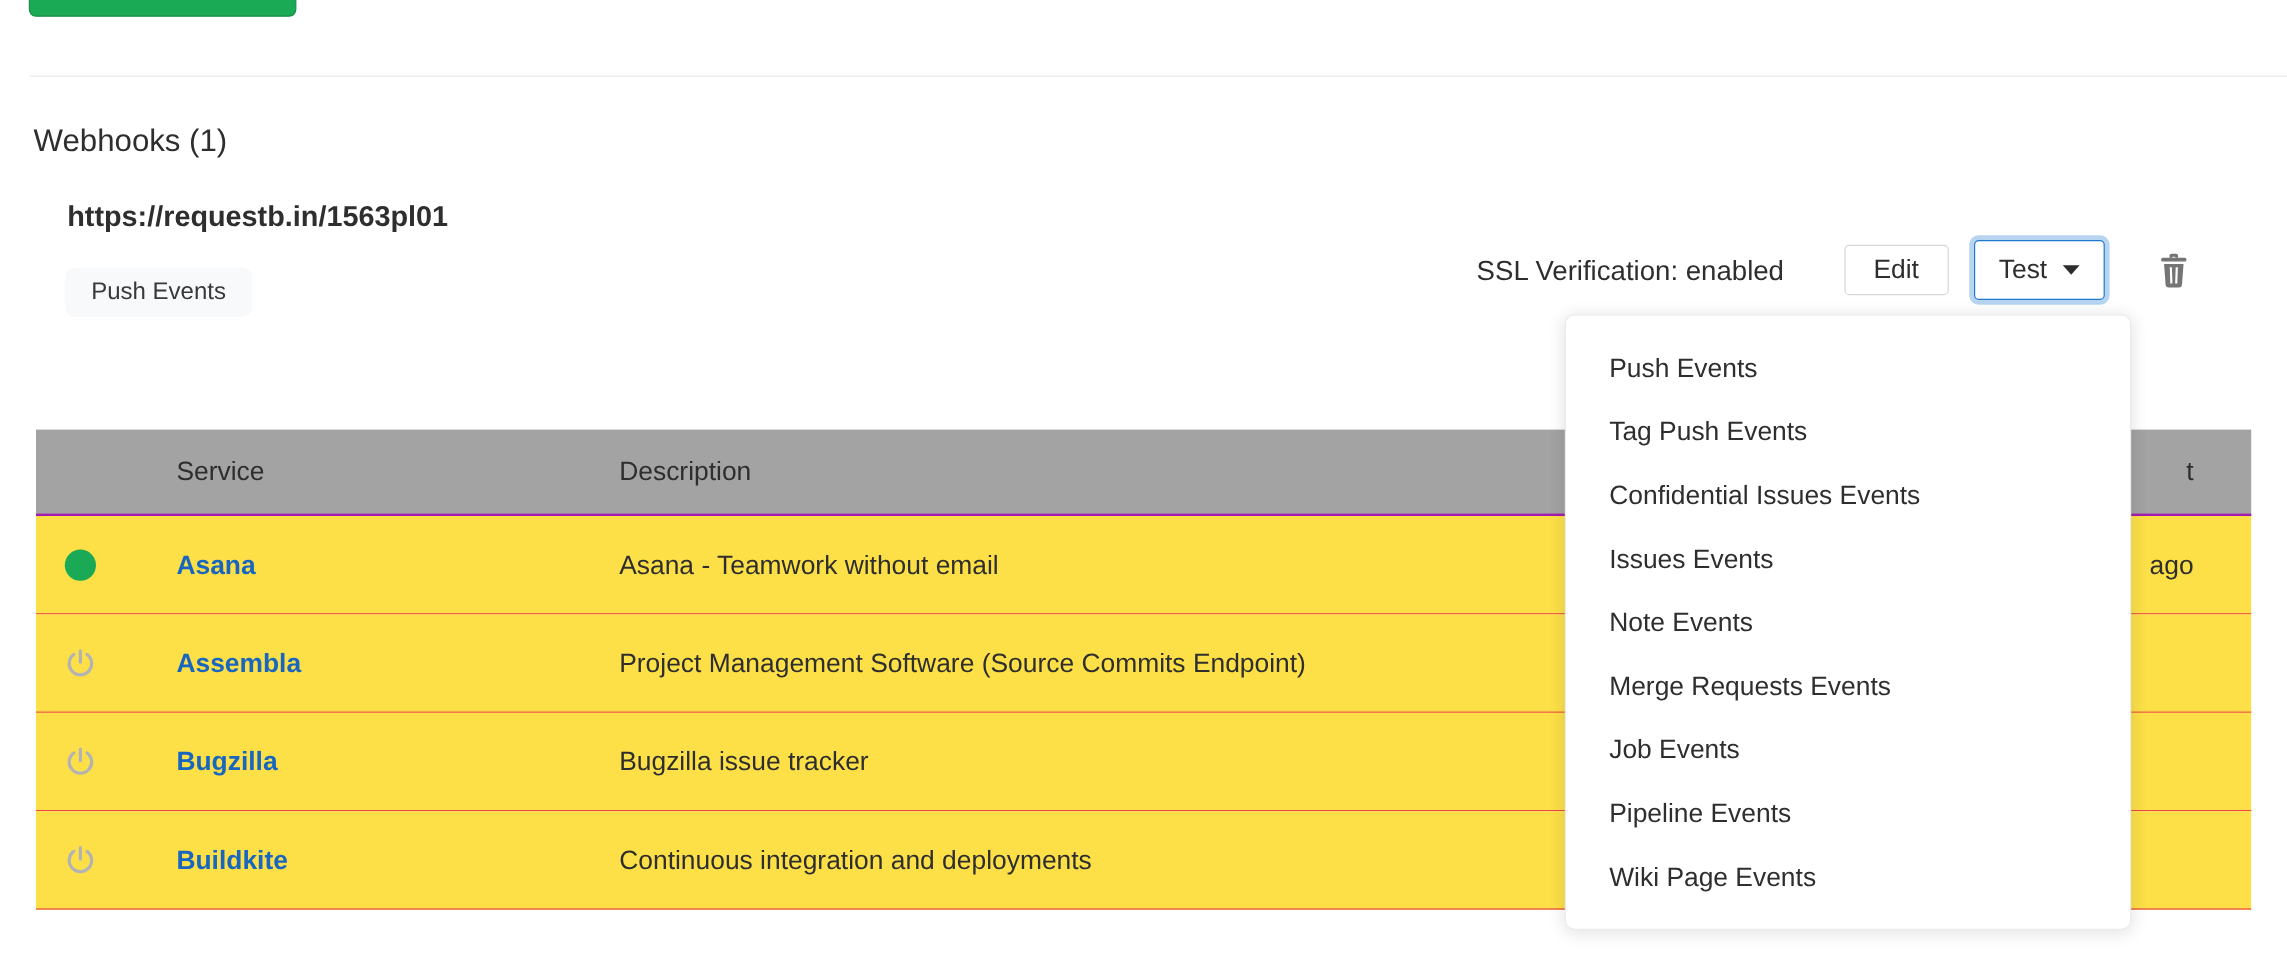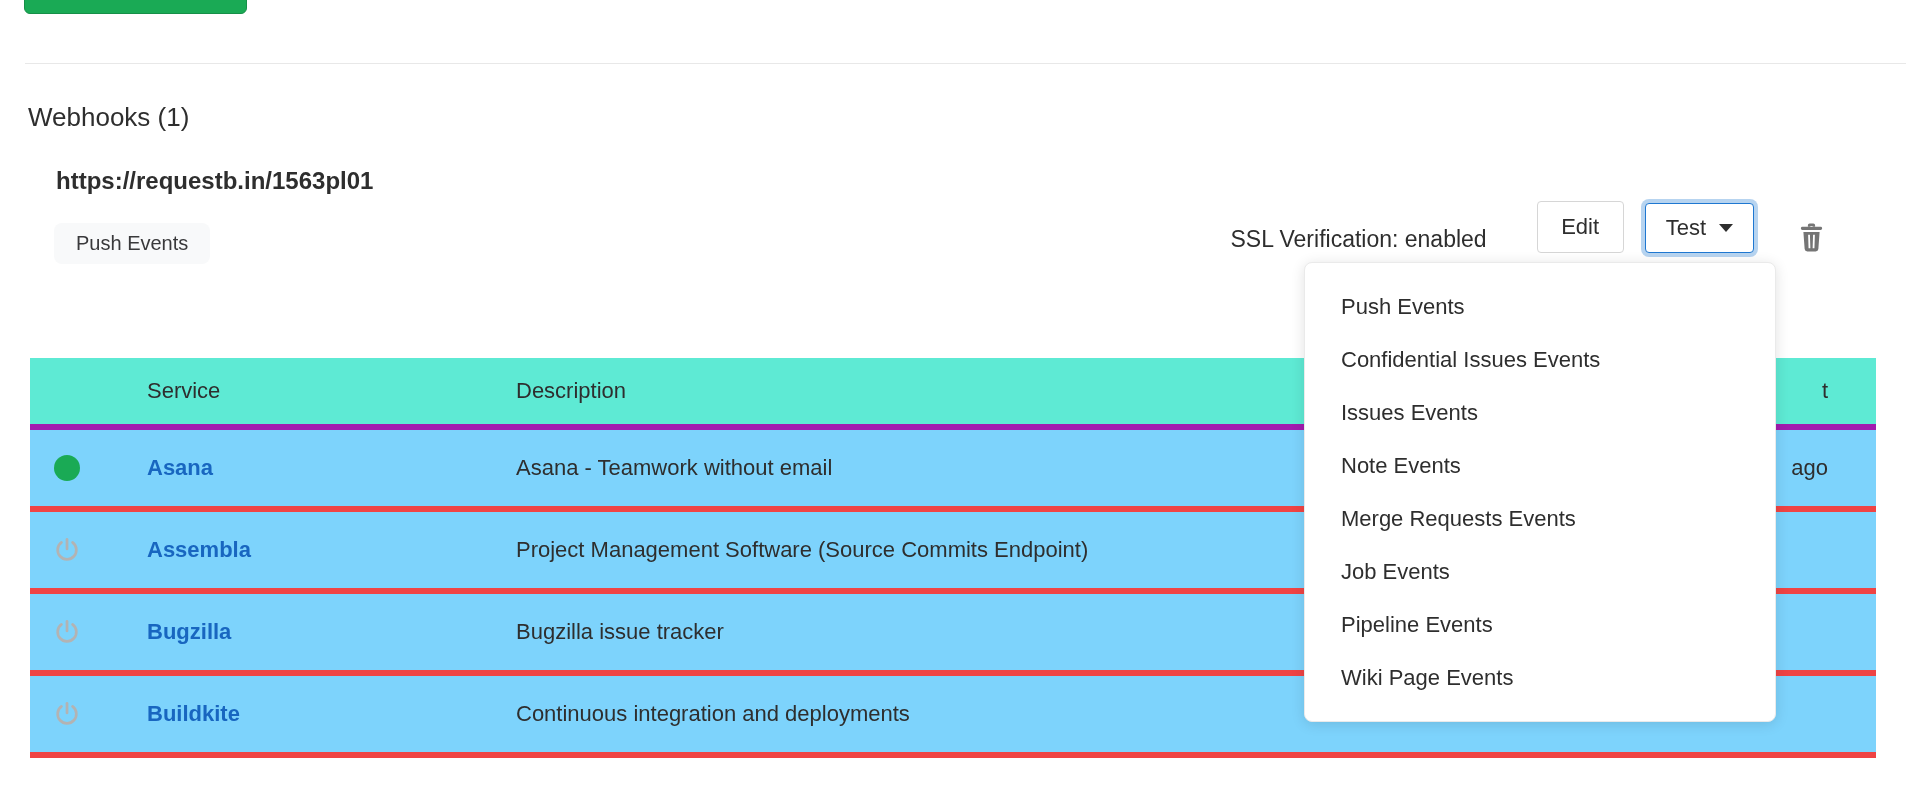--- a/index.html
+++ b/index.html
@@ -17,28 +17,28 @@
 
   .webhooks-heading { position:absolute; left:28px; top:102px; font-size:26px; font-weight:normal; }
 
   .hook-url { position:absolute; left:56px; top:167px; font-size:24px; font-weight:bold; }
   .hook-badge {
     position:absolute; left:54px; top:223px; height:41px; line-height:41px;
     padding:0 22px; background:#f8f9fa; border-radius:8px; font-size:20px; color:#39393b;
   }
 
   
-  .controls { position:absolute; top:197px; right:81px; height:56px; display:flex; align-items:flex-end; }
+  .controls { position:absolute; top:197px; right:81px; height:56px; display:flex; align-items:center; }
   .ssl-label { font-size:23px; color:#2e2e2e; margin-right:50px; }
   .btn {
     display:flex; align-items:center; justify-content:center;
     background:#fff; border:1px solid #d6d6d6; border-radius:4px;
     font-size:22px; color:#2e2e2e; cursor:pointer;
   }
-  .edit-btn { width:87px; height:52px; }
+  .edit-btn { width:87px; height:42px; }
   .test-btn {
     height:50px; padding:5px 20px; margin-left:21px; gap:13px;
     border:1px solid #1f78d1;
     box-shadow:0 0 0 4px rgba(31,120,209,0.32);
   }
   .caret { width:0; height:0; border-left:7px solid transparent; border-right:7px solid transparent; border-top:8px solid #2e2e2e; }
   .trash { margin-left:44px; display:flex; align-items:center; cursor:pointer; }
 
   
   .dropdown {
@@ -47,23 +47,23 @@
     box-shadow:0 2px 14px rgba(0,0,0,0.12); padding:17px 0;
   }
   .dropdown-item {
     display:block; line-height:53px; height:53px; padding-left:36px;
     font-size:22px; color:#2e2e2e; cursor:pointer; white-space:nowrap;
   }
 
   
   .int-table { position:absolute; left:30px; top:358px; width:1846px; }
   .t-head {
-    position:relative; height:72px; background:#5eead4; border-bottom:6px solid #a21caf;
+    position:relative; height:72px; background:#a3a3a3; border-bottom:2px solid #a21caf;
   }
-  .t-row { position:relative; height:82px; border-bottom:6px solid #ef4444; background:#7dd3fc; }
+  .t-row { position:relative; height:82px; border-bottom:1px solid #ef4444; background:#fde047; }
   .cell { position:absolute; top:50%; transform:translateY(-50%); font-size:22px; }
   .c-icon { left:37px; transform:translate(-50%,-50%); display:flex; }
   .c-service { left:117px; font-weight:bold; color:#1866c0; text-decoration:none; }
   .c-desc { left:486px; color:#2e2e2e; }
   .c-last { right:48px; color:#2e2e2e; }
   .th-label { color:#2e2e2e; font-weight:normal; }
   .dot { width:26px; height:26px; border-radius:50%; background:#1aaa55; }
 </style>
 </head>
 <body>
@@ -90,20 +90,21 @@
         <rect x="2.6" y="4" width="18.8" height="2.8" rx="1.2"></rect>
         <path d="M4.8 8.6 h14.4 l-1.1 15.2 a2.4 2.4 0 0 1-2.4 2.2 H8.3 a2.4 2.4 0 0 1-2.4-2.2 z
                  M9 11 l.4 12 h1.6 L10.6 11 z M13.4 11 l-.4 12 h1.6 l.4-12 z"></path>
       </g>
     </svg>
   </span>
 </div>
 
 <div class="dropdown">
   <a class="dropdown-item">Push Events</a>
+  <a class="dropdown-item">Tag Push Events</a>
   <a class="dropdown-item">Confidential Issues Events</a>
   <a class="dropdown-item">Issues Events</a>
   <a class="dropdown-item">Note Events</a>
   <a class="dropdown-item">Merge Requests Events</a>
   <a class="dropdown-item">Job Events</a>
   <a class="dropdown-item">Pipeline Events</a>
   <a class="dropdown-item">Wiki Page Events</a>
 </div>
 
 <div class="int-table">

